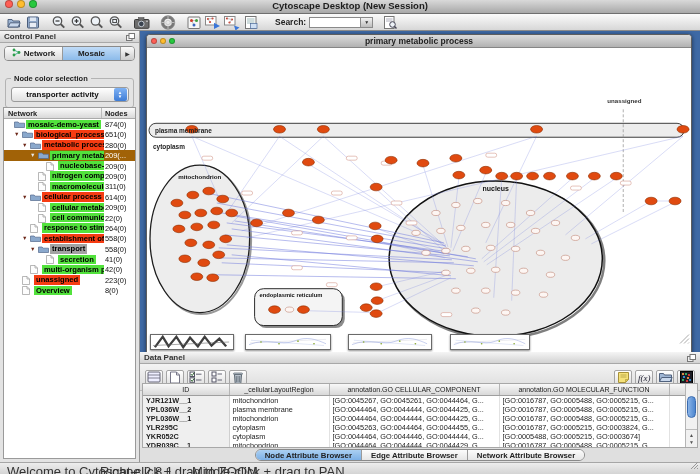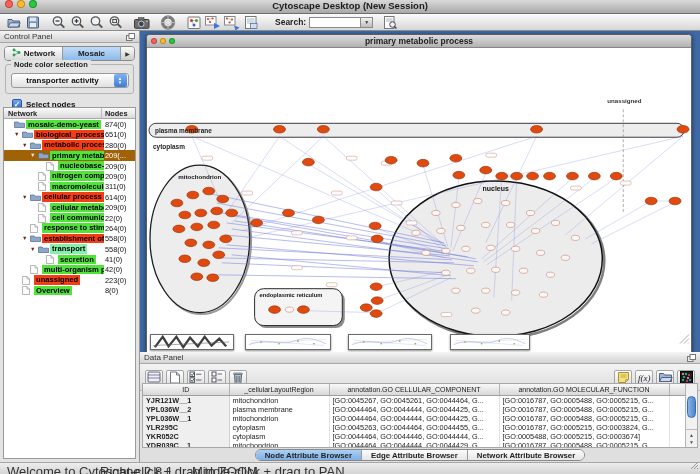--- a/index.html
+++ b/index.html
@@ -18,27 +18,27 @@
 .toolbar{position:absolute;top:14px;left:0;right:0;height:17px;background:linear-gradient(#fbfbfb,#d7d7d7);border-bottom:1px solid #8d8d8d;display:flex;align-items:center;padding-left:4px}
 .tbtn{width:19px;height:15px;display:flex;align-items:center;justify-content:center}
 .tsep{width:7px;height:1px}
 .search-label{font-size:8.5px;color:#222;margin-left:8px;font-weight:bold}
 .search-combo{display:flex;margin-left:3px;align-items:center}
 .search-input{width:52px;height:11px;border:1px solid #8a8a8a;background:#fff;font-size:8px;padding:0 2px;font-family:"Liberation Sans",sans-serif}
 .search-arrow{width:12px;height:11px;background:linear-gradient(#f2f2f2,#bdbdbd);border:1px solid #8a8a8a;border-left:none;display:flex;align-items:center;justify-content:center;font-size:5px;color:#333}
 
 
 .control-panel{position:absolute;left:0;top:31px;width:140px;bottom:12px;background:#e3e3e3;border-right:1px solid #979797}
-.panel-header{height:12px;background:linear-gradient(#f5f5f5,#d2d2d2);border-bottom:1px solid #a8a8a8;display:flex;align-items:center;padding:0 4px;font-size:8px;font-weight:normal;color:#333}
+.panel-header{height:12px;background:linear-gradient(#f5f5f5,#d2d2d2);border-bottom:1px solid #a8a8a8;display:flex;align-items:center;padding:0 4px;font-size:8px;font-weight:bold;color:#333}
 .float-btn{margin-left:auto;display:flex}
 .cp-tabs{display:flex;margin:3px 4px 0;height:15px;border:1px solid #8a8a8a;border-radius:4px;overflow:hidden;background:#e8e8e8}
 .cptab{flex:1;display:flex;align-items:center;justify-content:center;gap:3px;font-size:8px;font-weight:bold;background:linear-gradient(#fdfdfd,#dadada);border-right:1px solid #999;color:#222}
 .cptab.sel{background:linear-gradient(#c0dbf7,#8cbbea)}
 .cptab-arrow{width:13px;display:flex;align-items:center;justify-content:center;font-size:6px;background:linear-gradient(#fbfbfb,#cccccc);color:#333}
-.ncs-fieldset{margin:3px 5px 0;border:1px solid #b3b3b3;border-radius:3px;height:30px;position:relative;background:transparent}
+.ncs-fieldset{margin:17px 5px 0;border:1px solid #b3b3b3;border-radius:3px;height:30px;position:relative;background:transparent}
 .ncs-legend{position:absolute;top:-5px;left:5px;background:#e3e3e3;padding:0 3px;font-size:7.5px;font-weight:bold;color:#222}
 .combo{margin:8px auto 0;width:118px;height:15px;border:1px solid #9a9a9a;border-radius:3px;background:linear-gradient(#ffffff,#e0e0e0);display:flex;align-items:center}
 .combo-label{flex:1;text-align:center;font-size:8px;font-weight:bold;color:#111}
 .stepper{width:13px;height:13px;margin-right:1px;border-radius:2px;background:linear-gradient(#7fb2f4,#3e7cd6);display:flex;flex-direction:column;align-items:center;justify-content:center;color:#fff;font-size:4.5px;line-height:4px}
 .cb-row{display:flex;align-items:center;margin:5px 0 0 12px;gap:4px}
 .cbox{width:10px;height:10px;border-radius:2px;background:linear-gradient(#74aaf0,#3068c8);border:1px solid #2c55a0;color:#fff;font-size:8px;line-height:9px;text-align:center;font-weight:bold}
 .cb-label{font-size:8px;font-weight:bold;color:#111}
 .tree-box{position:absolute;left:3px;right:3px;top:76px;bottom:3px;background:#fff;border:1px solid #9a9a9a;overflow:hidden}
 .tree-header{height:11px;background:linear-gradient(#fafafa,#d9d9d9);border-bottom:1px solid #aaa;font-size:7.4px;font-weight:bold;position:relative;color:#222}
 .tree-header .h1{position:absolute;left:4px;top:1px}
@@ -367,21 +367,21 @@
                 <path d="M0.5 2 h3.6 l1 1.2 h5.4 v4.3 h-10z" fill="#8aa8cc" stroke="#53688c" stroke-width="0.7"></path>
               </svg></span>
             <span class="chip" style="left: 38px; max-width: 62px; background: rgb(246, 60, 18);">establishment of lo</span>
             <span class="tcount">558(0)</span>
           </div>
           <div class="trow">
             <span class="tarrow" style="left: 26px;">▼</span>
             <span class="ticon" style="left: 34px;"><svg width="11" height="8">
                 <path d="M0.5 2 h3.6 l1 1.2 h5.4 v4.3 h-10z" fill="#8aa8cc" stroke="#53688c" stroke-width="0.7"></path>
               </svg></span>
-            <span class="chip" style="left: 46px; max-width: 54px; background: #86efac;">transport</span>
+            <span class="chip" style="left: 46px; max-width: 54px; background: #a3a3a3;">transport</span>
             <span class="tcount">558(0)</span>
           </div>
           <div class="trow">
             <span class="ticon" style="left: 42px;"><svg width="8" height="9">
                 <path d="M0.5 0.5 h4.5 l2.5 2.5 v5.5 h-7z" fill="#fdfdfd" stroke="#999" stroke-width="0.7"></path>
                 <path d="M5 0.5 v2.5 h2.5" fill="none" stroke="#999" stroke-width="0.7"></path>
               </svg></span>
             <span class="chip" style="left: 54px; max-width: 46px; background: rgb(82, 226, 60);">secretion</span>
             <span class="tcount">41(0)</span>
           </div>

